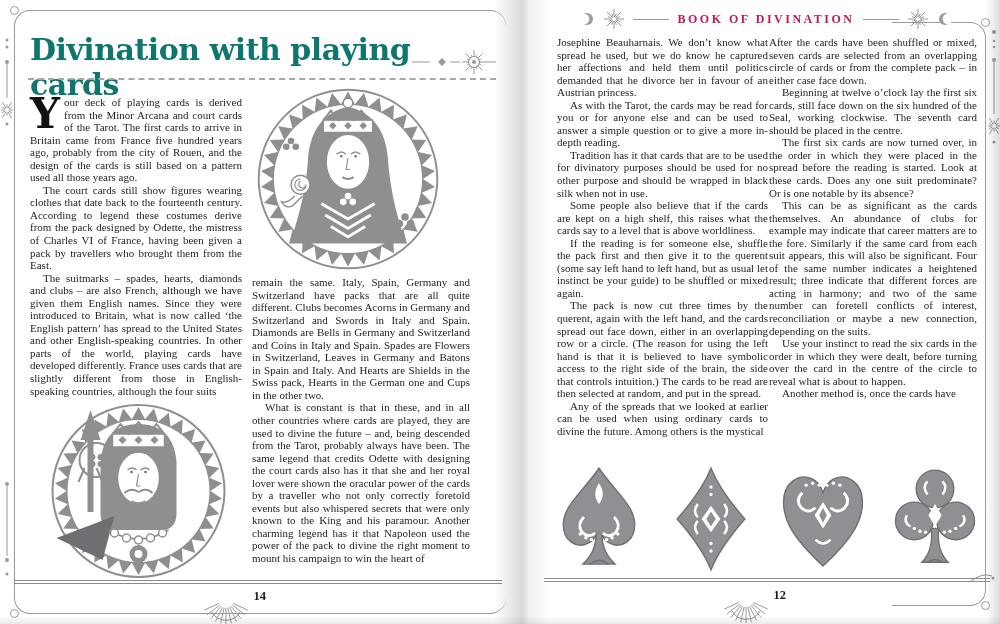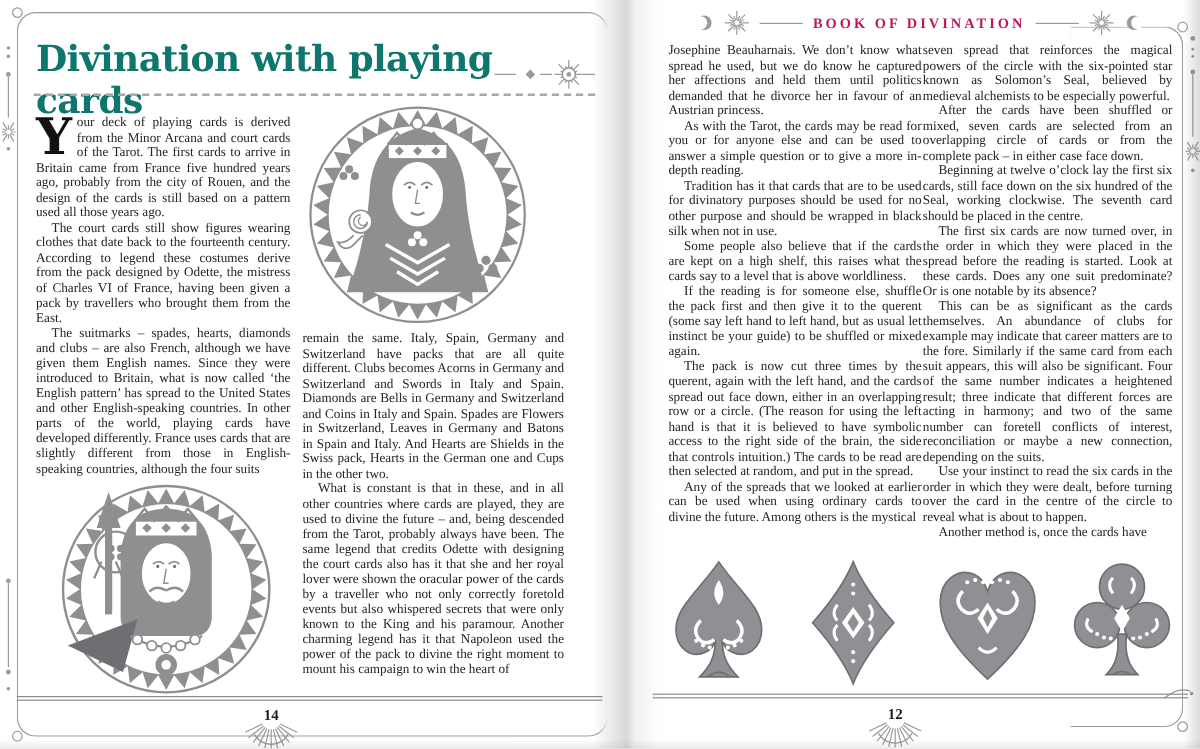--- a/index.html
+++ b/index.html
@@ -66,21 +66,21 @@
   .col-r2 { left:769px; top:36px;  width:208px; }
   .dropcap {
     float:left; font-family:"DejaVu Serif", serif; font-weight:bold;
     font-size:42px; line-height:34px; height:36px; margin:1px 4px 0 0; color:#111;
   }
   
   .bottom-rule { position:absolute; height:4px; border-top:1px solid #8c8c8c; border-bottom:1px solid #8c8c8c; }
   .rule-left  { left:14px;  top:580px; width:488px; }
   .rule-right { left:544px; top:578px; width:446px; }
   .page-num {
-    position:absolute; width:80px; text-align:center;
+    position:absolute; width:80px; text-align:right;
     font-weight:bold; font-size:12.5px; color:#1d1d1d; font-family:"Liberation Serif", serif;
   }
   .pn-left  { left:186px; top:589px; }
   .pn-right { left:706px; top:588px; }
   .fan { position:absolute; }
   .fan-left  { left:186px; top:602px; }
   .fan-right { left:706px; top:601px; }
   
   .medallion { position:absolute; }
   .queen { left:248px; top:84px;  width:200px; height:190px; }
@@ -364,21 +364,20 @@
   <div class="col col-r1">
     <p>Josephine Beauharnais. We don’t know what spread he used, but we do know he captured her affections and held them until politics demanded that he divorce her in favour of an Austrian princess.</p>
     <p>As with the Tarot, the cards may be read for you or for anyone else and can be used to answer a simple question or to give a more in-depth reading.</p>
     <p>Tradition has it that cards that are to be used for divinatory purposes should be used for no other purpose and should be wrapped in black silk when not in use.</p>
     <p>Some people also believe that if the cards are kept on a high shelf, this raises what the cards say to a level that is above worldliness.</p>
     <p>If the reading is for someone else, shuffle the pack first and then give it to the querent (some say left hand to left hand, but as usual let instinct be your guide) to be shuffled or mixed again.</p>
     <p>The pack is now cut three times by the querent, again with the left hand, and the cards spread out face down, either in an overlapping row or a circle. (The reason for using the left hand is that it is believed to have symbolic access to the right side of the brain, the side that controls intuition.) The cards to be read are then selected at random, and put in the spread.</p>
     <p>Any of the spreads that we looked at earlier can be used when using ordinary cards to divine the future. Among others is the mystical</p>
   </div>
   <div class="col col-r2">
-    <p>seven spread that reinforces the magical powers of the circle with the six-pointed star known as Solomon’s Seal, believed by medieval alchemists to be especially powerful.</p>
     <p>After the cards have been shuffled or mixed, seven cards are selected from an overlapping circle of cards or from the complete pack – in either case face down.</p>
     <p>Beginning at twelve o’clock lay the first six cards, still face down on the six hundred of the Seal, working clockwise. The seventh card should be placed in the centre.</p>
     <p>The first six cards are now turned over, in the order in which they were placed in the spread before the reading is started. Look at these cards. Does any one suit predominate? Or is one notable by its absence?</p>
     <p>This can be as significant as the cards themselves. An abundance of clubs for example may indicate that career matters are to the fore. Similarly if the same card from each suit appears, this will also be significant. Four of the same number indicates a heightened result; three indicate that different forces are acting in harmony; and two of the same number can foretell conflicts of interest, reconciliation or maybe a new connection, depending on the suits.</p>
     <p>Use your instinct to read the six cards in the order in which they were dealt, before turning over the card in the centre of the circle to reveal what is about to happen.</p>
     <p>Another method is, once the cards have</p>
   </div>
 
   <div class="suits-row">
     <svg class="suit" viewBox="0 0 100 120">

